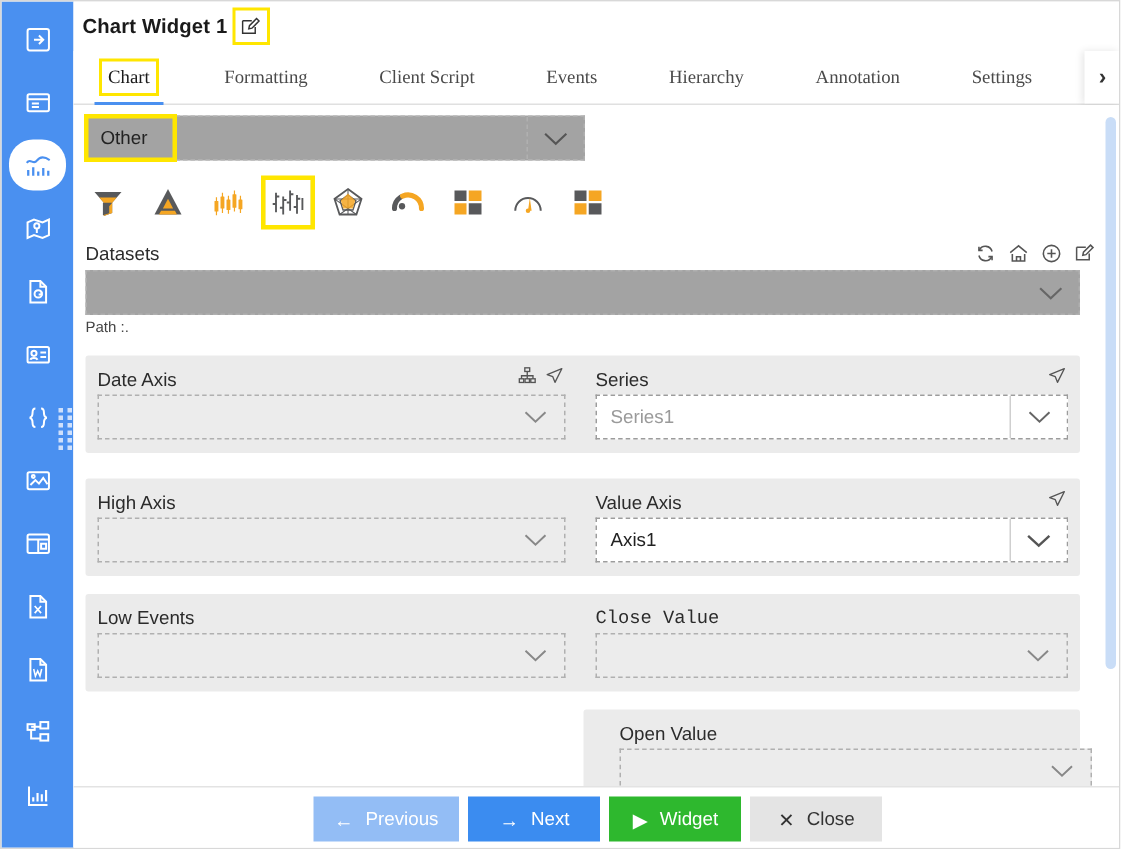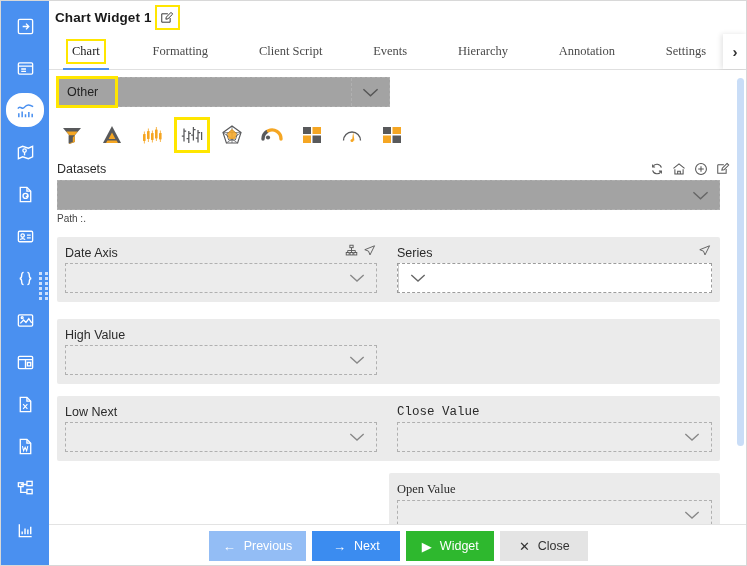--- a/index.html
+++ b/index.html
@@ -435,21 +435,21 @@
       </div>
       <div class="tab-spacer"></div>
       <div class="tab">
         <span>Hierarchy</span>
       </div>
       <div class="tab-spacer"></div>
       <div class="tab">
         <span>Annotation</span>
       </div>
       <div class="tab-spacer"></div>
-      <div class="tab" style="margin-right:10px;">
+      <div class="tab" style="margin-right:28px;">
         <span>Settings</span>
       </div>
       <div id="tab-next">
         <span>›</span>
       </div>
     </div>
 
     <div id="scrollarea">
 
       <div id="charttype-row">
@@ -640,49 +640,68 @@
         <div class="field" style="left:340px; top:9px; width:315px;">
           <span class="field-label">Series</span>
           <div class="field-icons">
             <span class="mini-ico">
               <svg width="13" height="13" viewBox="0 0 16 16">
                   <path d="M14.2 2.2L2.2 7l4.6 1.8L8.6 13.4z" fill="none" stroke="#555" stroke-width="1.1" stroke-linejoin="round"></path>
                 </svg>
             </span>
           </div>
           <div class="dd white">
+            <span class="dd-val placeholder">Series1</span>
             <span class="dd-arrow">
               <svg width="16" height="10" viewBox="0 0 18 11">
                   <path d="M1.5 2l7.5 7 7.5-7" fill="none" stroke="#666" stroke-width="1.5"></path>
                 </svg>
             </span>
           </div>
         </div>
       </div>
 
       <div class="panel" style="left:8px; top:249px; width:663px; height:65px;">
 
         <div class="field" style="left:8px; top:9px; width:312px;">
-          <span class="field-label">High Value</span>
+          <span class="field-label">High Axis</span>
           <div class="dd">
             <span class="dd-val placeholder"></span>
             <span class="dd-arrow" style="border-left:none;">
               <svg width="16" height="10" viewBox="0 0 18 11">
                   <path d="M1.5 2l7.5 7 7.5-7" fill="none" stroke="#888" stroke-width="1.5"></path>
                 </svg>
             </span>
           </div>
         </div>
 
+        <div class="field" style="left:340px; top:9px; width:315px;">
+          <span class="field-label">Value Axis</span>
+          <div class="field-icons">
+            <span class="mini-ico">
+              <svg width="13" height="13" viewBox="0 0 16 16">
+                  <path d="M14.2 2.2L2.2 7l4.6 1.8L8.6 13.4z" fill="none" stroke="#555" stroke-width="1.1" stroke-linejoin="round"></path>
+                </svg>
+            </span>
+          </div>
+          <div class="dd white">
+            <span class="dd-val">Axis1</span>
+            <span class="dd-arrow">
+              <svg width="17" height="11" viewBox="0 0 18 11">
+                  <path d="M1.5 2l7.5 7 7.5-7" fill="none" stroke="#555" stroke-width="1.7"></path>
+                </svg>
+            </span>
+          </div>
+        </div>
       </div>
 
       <div class="panel" style="left:8px; top:326px; width:663px; height:65px;">
 
         <div class="field" style="left:8px; top:9px; width:312px;">
-          <span class="field-label">Low Next</span>
+          <span class="field-label">Low Events</span>
           <div class="dd">
             <span class="dd-val placeholder"></span>
             <span class="dd-arrow" style="border-left:none;">
               <svg width="16" height="10" viewBox="0 0 18 11">
                   <path d="M1.5 2l7.5 7 7.5-7" fill="none" stroke="#888" stroke-width="1.5"></path>
                 </svg>
             </span>
           </div>
         </div>
 
@@ -693,21 +712,21 @@
             <span class="dd-arrow" style="border-left:none;">
               <svg width="16" height="10" viewBox="0 0 18 11">
                   <path d="M1.5 2l7.5 7 7.5-7" fill="none" stroke="#888" stroke-width="1.5"></path>
                 </svg>
             </span>
           </div>
         </div>
       </div>
 
       <div class="panel" style="left:340px; top:403px; width:331px; height:65px;">
-        <div class="field" style="left:8px; top:9px; width:315px;font-family:Liberation Serif, serif;">
+        <div class="field" style="left:24px; top:9px; width:315px;">
           <span class="field-label">Open Value</span>
           <div class="dd">
             <span class="dd-val placeholder"></span>
             <span class="dd-arrow" style="border-left:none;">
               <svg width="16" height="10" viewBox="0 0 18 11">
                   <path d="M1.5 2l7.5 7 7.5-7" fill="none" stroke="#888" stroke-width="1.5"></path>
                 </svg>
             </span>
           </div>
         </div>

